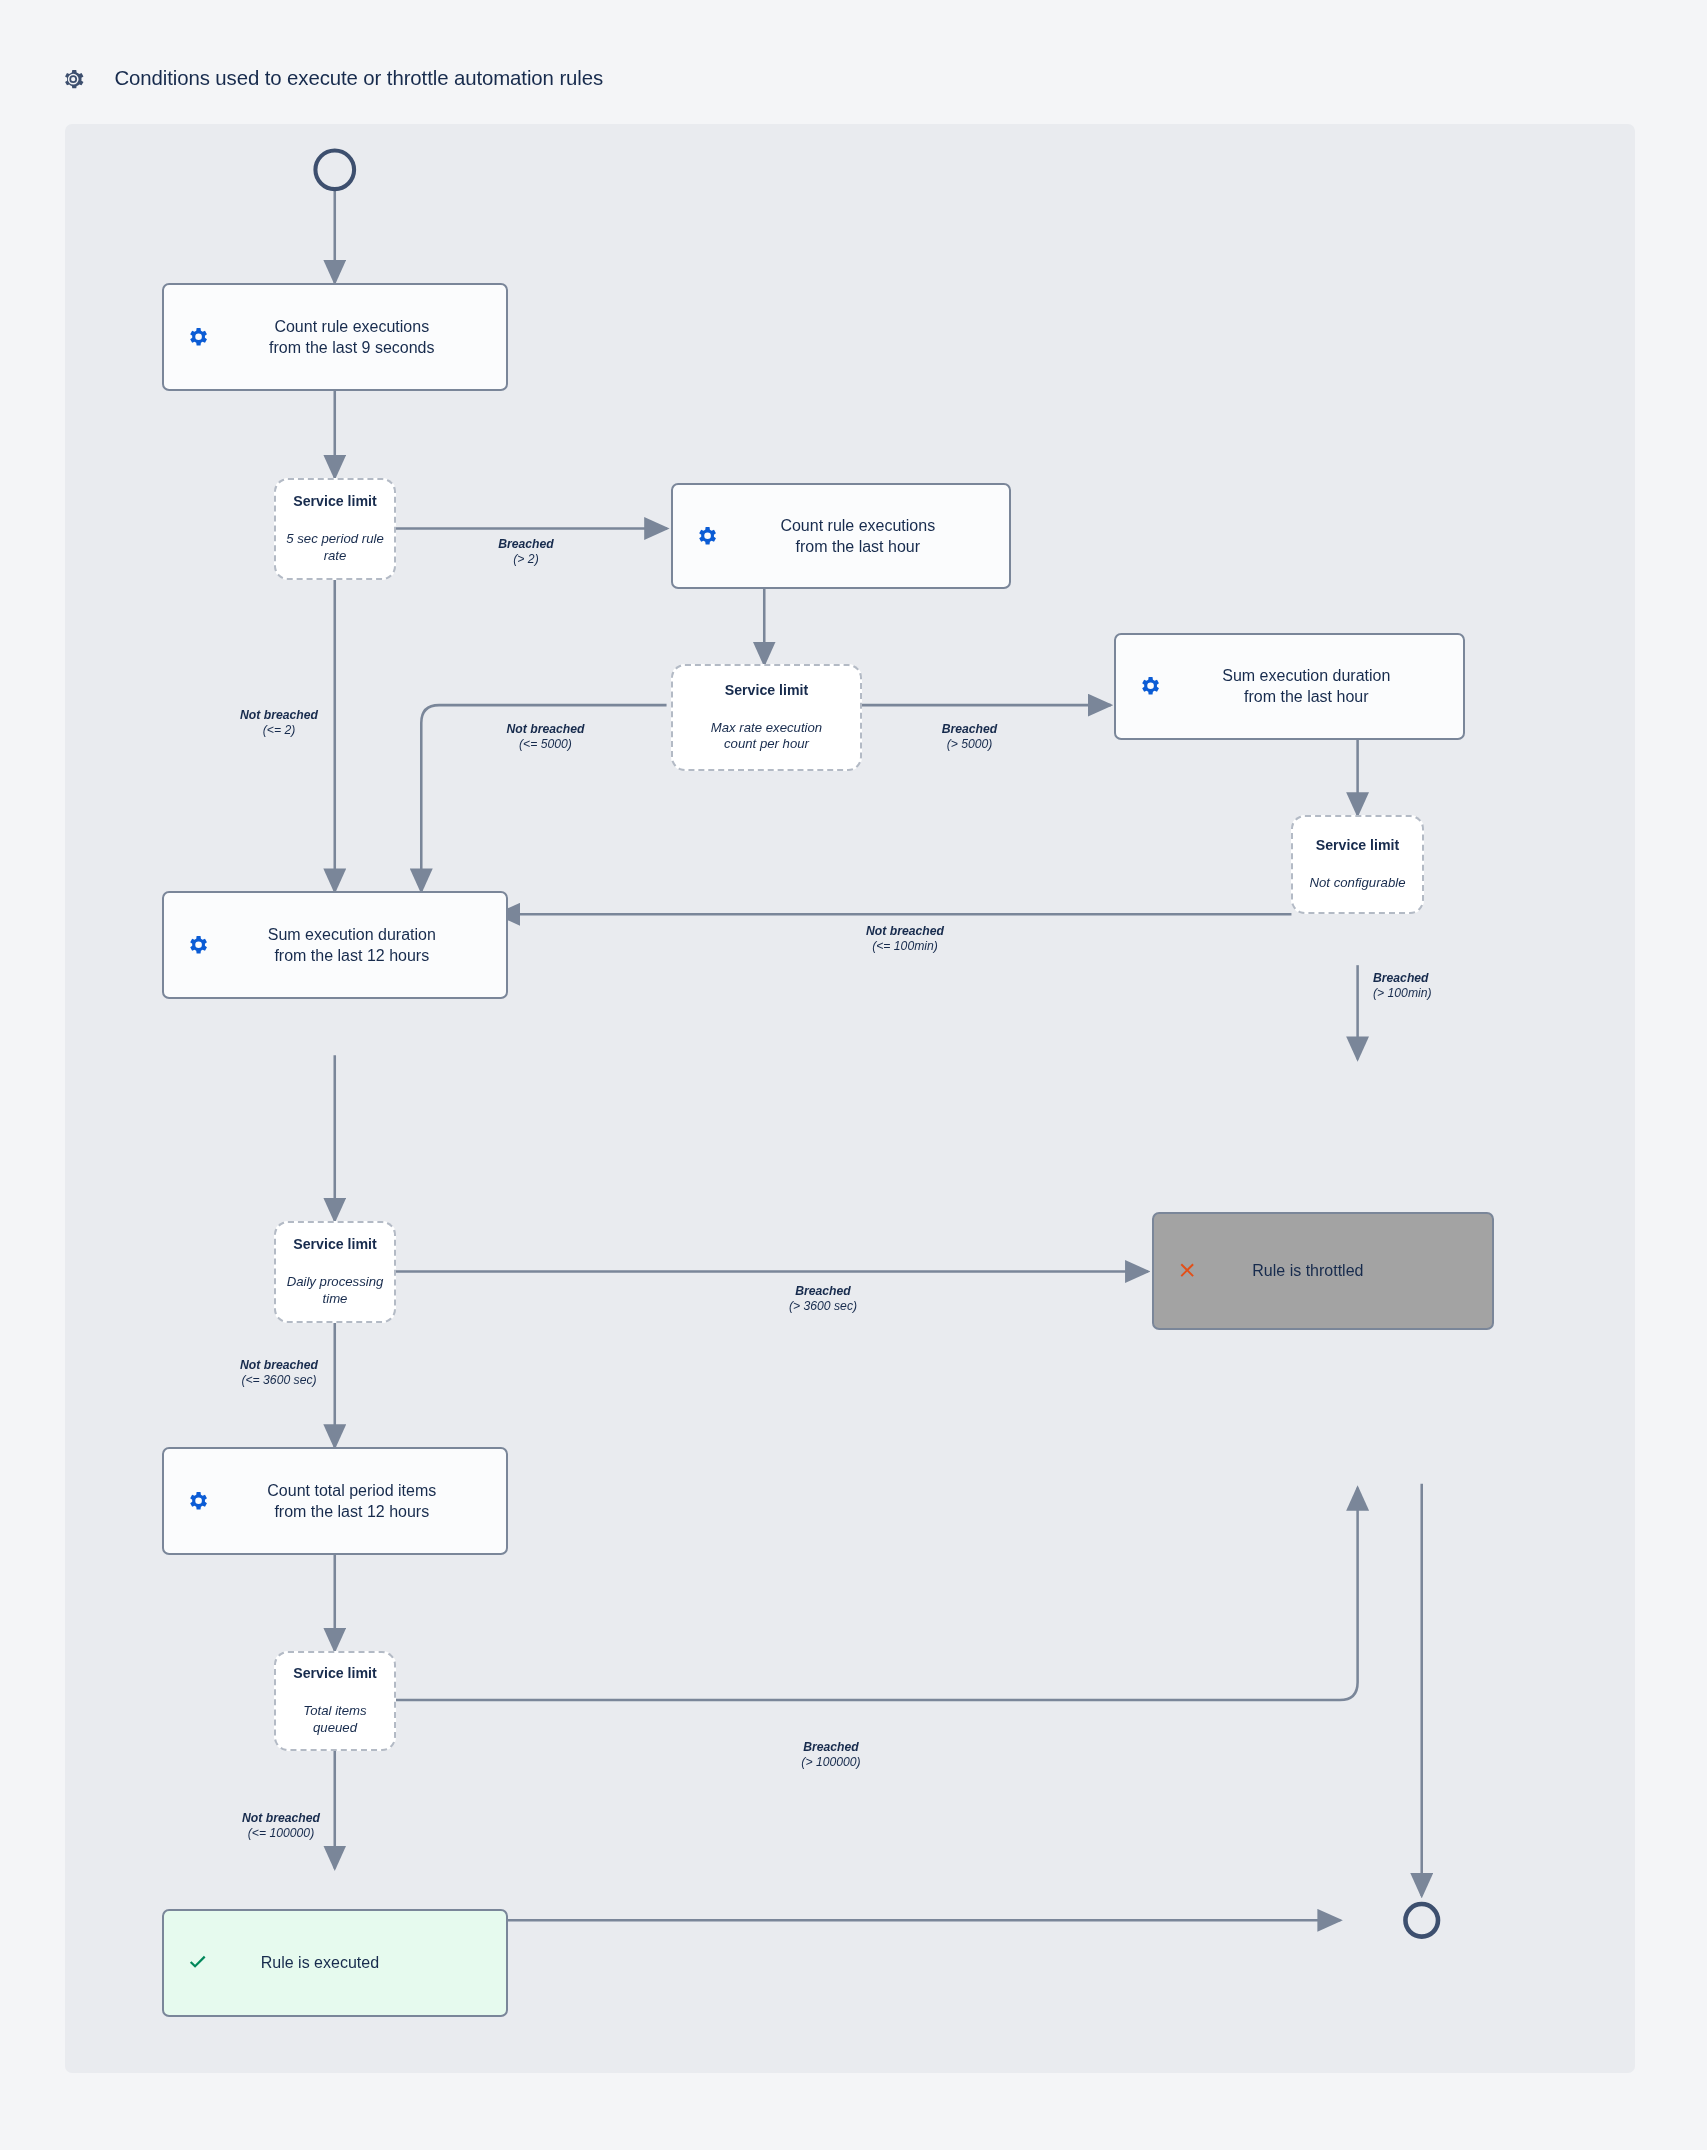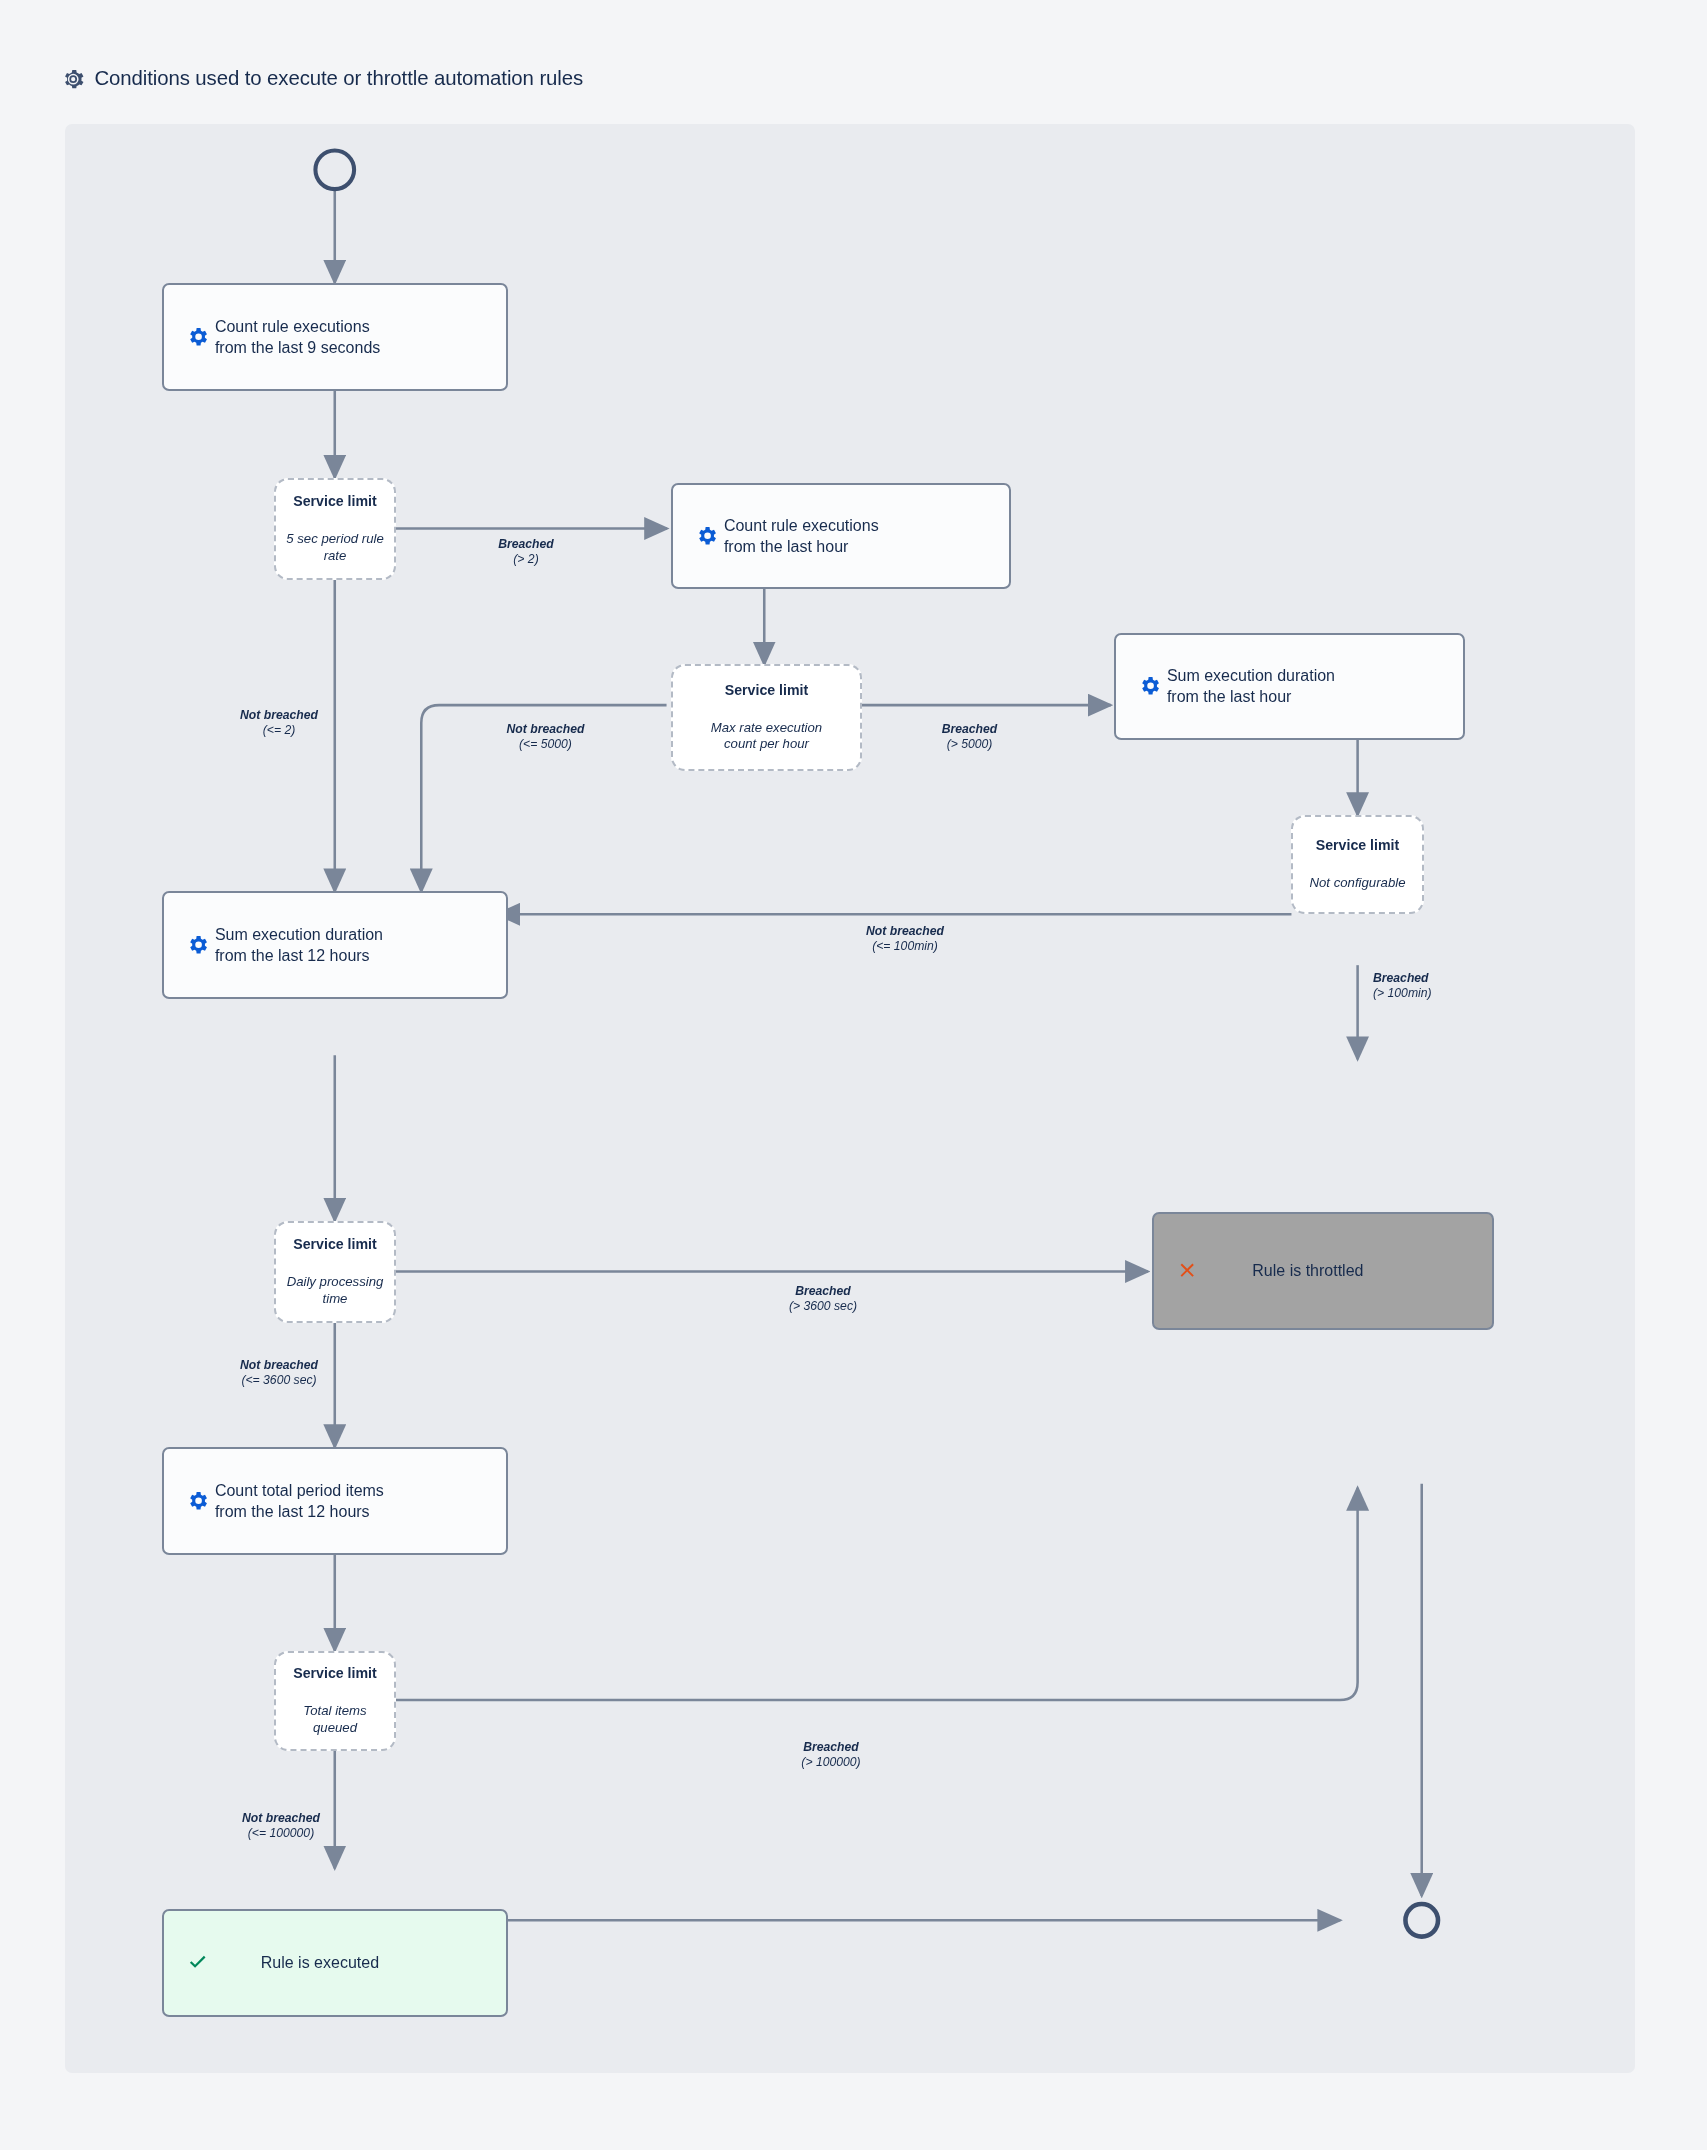--- a/index.html
+++ b/index.html
@@ -13,21 +13,21 @@
     position:absolute;left:0;top:0;width:1708px;height:2151px;
     box-sizing:border-box;
     padding:0;
   }
   .card{
     position:absolute;left:0;top:10.7px;width:1692px;height:2119px;
     background:#f4f5f7;border-radius:11.2px;
   }
   .header{
     position:absolute;left:61px;top:56px;
-    display:flex;align-items:center;gap:9px;
+    display:flex;align-items:center;gap:29px;
   }
   .header-gear{display:block;width:24.4px;height:24.4px;}
   .header-title{
     font-size:20.4px;color:#172b4d;letter-spacing:-0.1px;white-space:nowrap;
   }
   .canvas{
     position:absolute;left:65px;top:113px;width:1570px;height:1949px;
     background:#e9ebef;border-radius:7.1px;
   }
   svg.flow{position:absolute;left:0;top:0;width:1570px;height:1949px;display:block;}
@@ -45,21 +45,21 @@
   }
   .exec-node{
     background:#e6faee;border:2px solid #7a8699;border-radius:7.1px;margin-top:40px;
   }
   .node-icon{
     flex:0 0 auto;display:flex;align-items:center;justify-content:center;
     width:24.4px;height:24.4px;margin-left:21.4px;
   }
   .node-icon svg{display:block;}
   .node-label{
-    flex:1 1 auto;font-size:16px;line-height:1.32;
+    flex:1 1 auto;text-align:center;font-size:16px;line-height:1.32;
     color:#172b4d;padding-right:17.3px;padding-left:5.1px;
   }
   .node-label.single{padding-left:0;padding-right:76px;text-align:center;}
   .sl-title{font-size:14.2px;font-weight:bold;color:#172b4d;line-height:1.2;}
   .sl-sub{font-size:13.2px;font-style:italic;color:#172b4d;line-height:1.25;margin-top:21px;text-align:center;padding:0 5.1px;}
 
   .edge-label{
     position:absolute;text-align:center;color:#172b4d;white-space:nowrap;
     line-height:1.25;
   }

